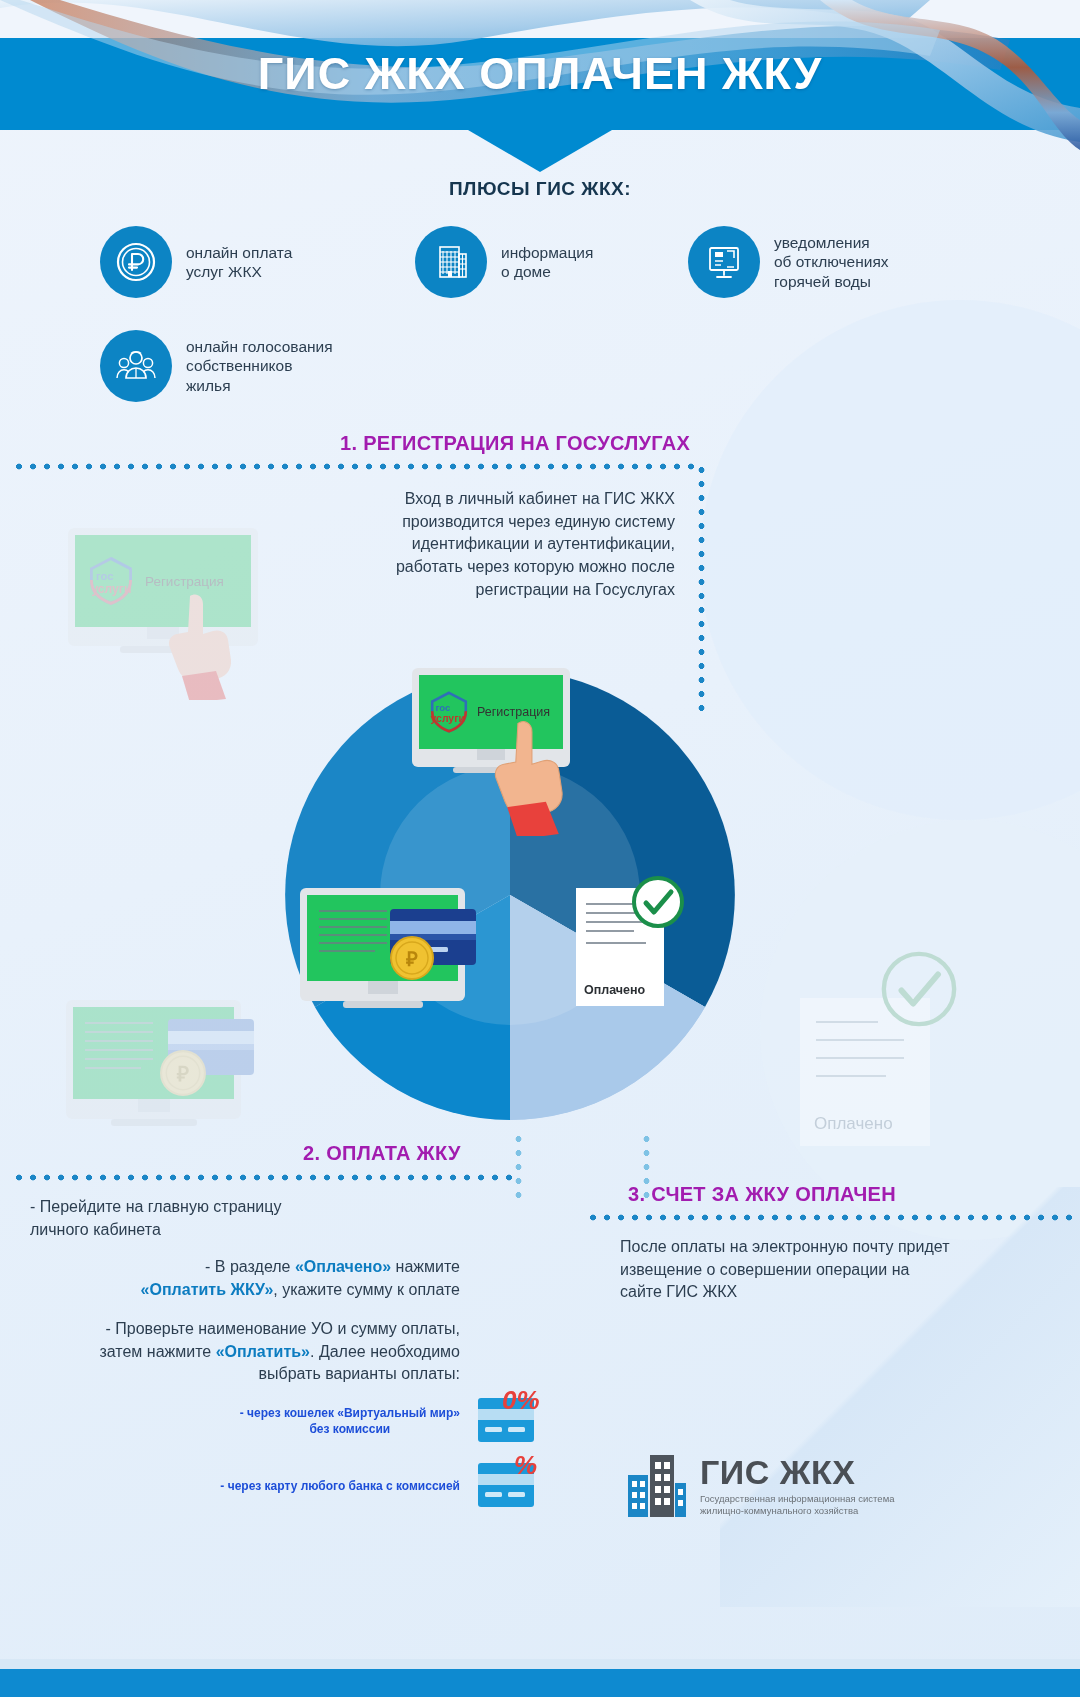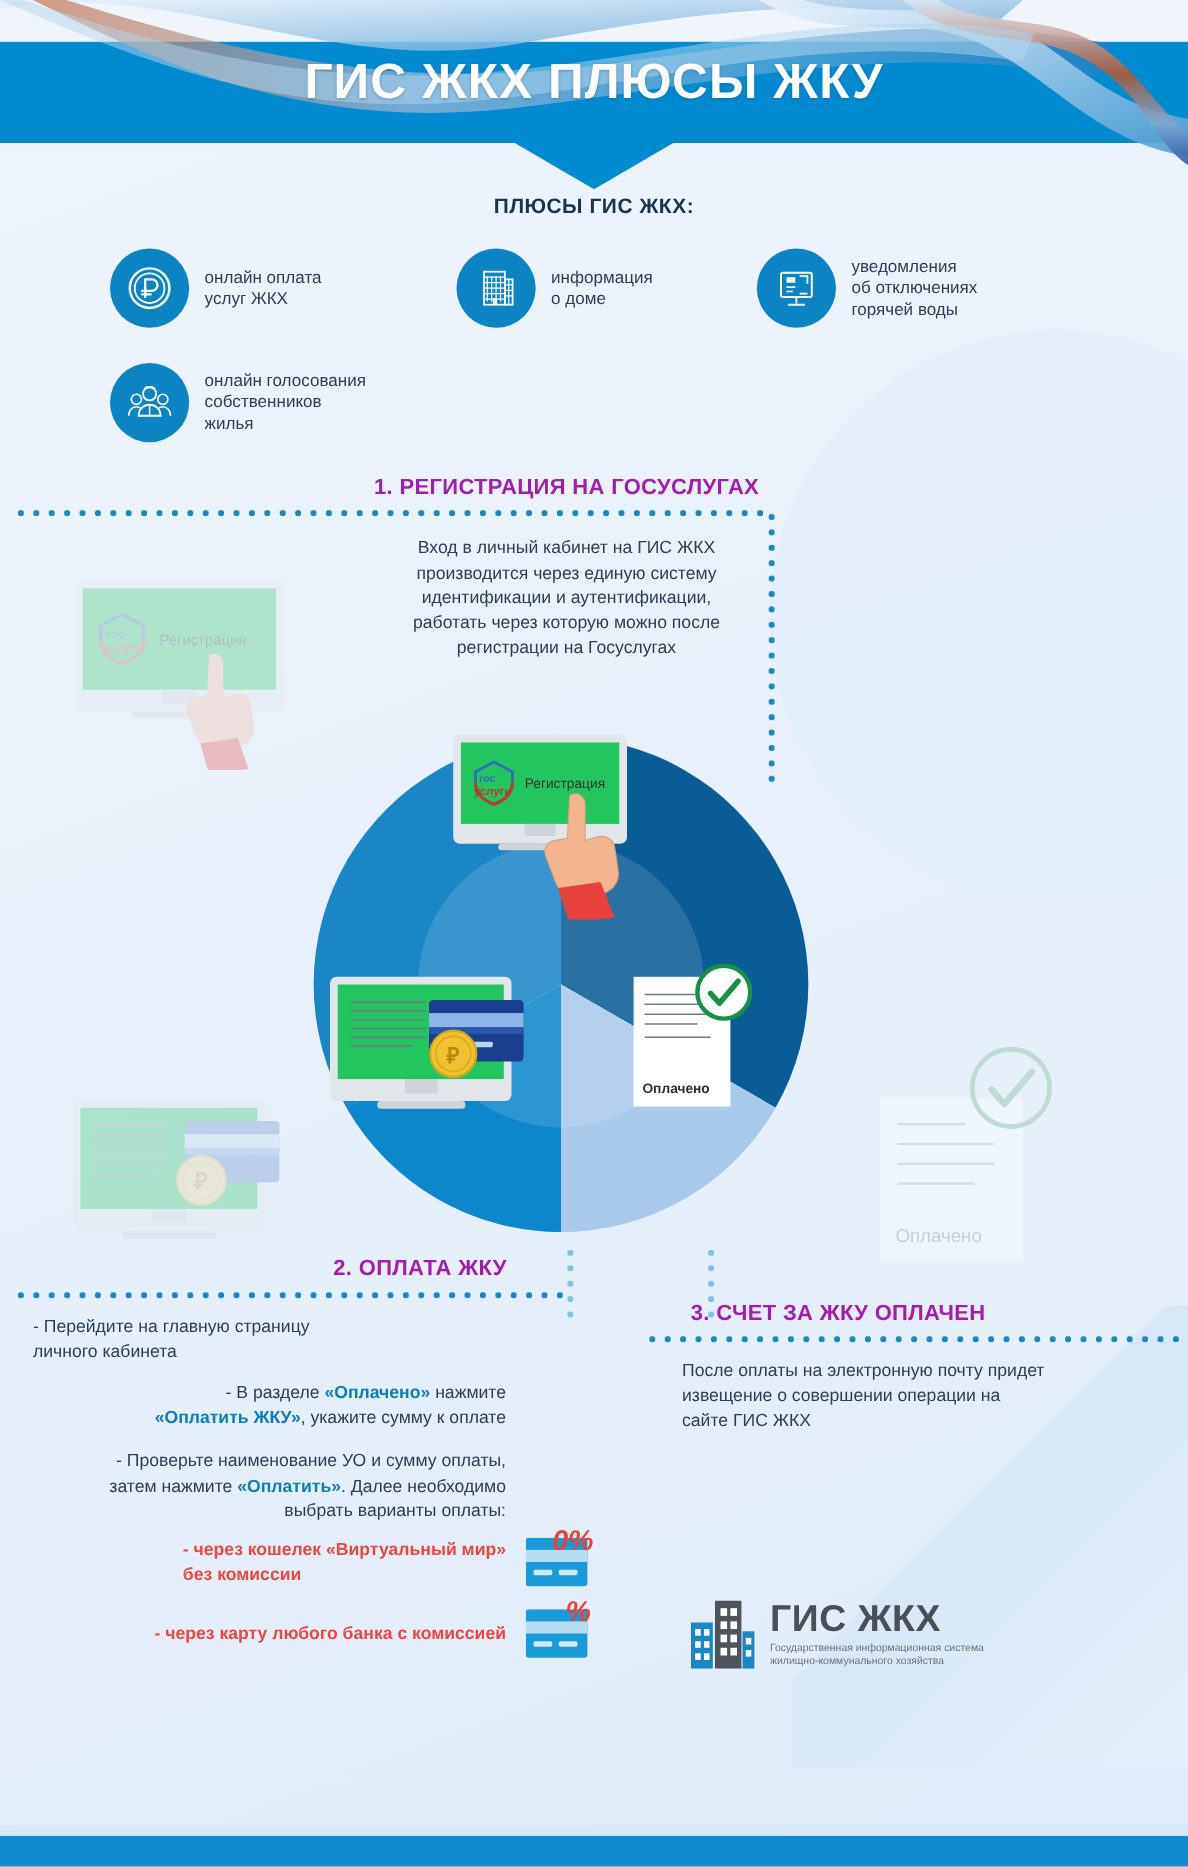--- a/index.html
+++ b/index.html
@@ -56,21 +56,21 @@
   .ghost2{position:absolute;opacity:.45;}
 
   
   .mon-frame{background:#e2e5e9;border-radius:6px;padding:7px;}
   .mon-screen{background:#22c55e;}
   .mon-neck{background:#cfd4da;margin:0 auto;}
   .mon-base{background:#cfd4da;border-radius:3px;margin:0 auto;}
 
   
   .payopt{position:absolute;display:flex;align-items:center;gap:18px;}
-  .payopt .ptxt{font-size:16px;font-weight:bold;color:#ef4444;text-align:left;line-height:1.35;}
+  .payopt .ptxt{font-size:12px;font-weight:bold;color:#1d4ed8;text-align:center;line-height:1.35;}
 
   
   .logo-wrap{position:absolute;left:628px;top:1455px;display:flex;align-items:center;gap:14px;}
   .logo-name{font-size:34px;font-weight:bold;color:#4a4f55;letter-spacing:.5px;line-height:1;}
   .logo-sub{font-size:9.5px;color:#6c7278;line-height:1.28;margin-top:4px;}
   .footer-band{position:absolute;left:0;bottom:0;width:1080px;height:28px;background:#0e8ad0;}
   .footer-band2{position:absolute;left:0;bottom:28px;width:1080px;height:10px;background:#d8e8f6;}
 </style>
 </head>
 <body>
@@ -102,21 +102,21 @@
         <stop offset="75%" stop-color="#7fa9d4"></stop>
           <stop offset="100%" stop-color="#24519b"></stop>
       </linearGradient>
     </defs>
     <path d="M0,8 C160,-20 300,70 470,40 C640,10 760,-8 900,26 L930,0 L0,0 Z" fill="url(#rb2)" opacity=".85"></path>
     <path d="M30,0 C150,60 280,120 470,98 C660,76 800,36 1000,70 L1010,40 C830,6 700,42 520,62 C340,82 190,40 60,0 Z" fill="url(#rb1)" opacity=".7"></path>
     <path d="M690,0 C760,44 830,6 900,44 C960,76 1000,130 1080,142 L1080,108 C1010,96 980,58 930,28 C880,-2 790,18 730,0 Z" fill="url(#rb2)" opacity=".9"></path>
     <path d="M820,0 C880,50 940,20 1000,62 C1040,90 1052,132 1080,150 L1080,120 C1056,104 1040,72 1006,46 C960,10 900,28 852,0 Z" fill="url(#rb3)" opacity=".85"></path>
     <path d="M0,0 C120,52 250,108 430,92 C610,76 740,26 930,56 L940,30 C760,2 620,52 440,66 C260,80 130,34 20,0 Z" fill="#b4d6ee" opacity=".5"></path>
   </svg>
-  <div class="hdr-title">ГИС ЖКХ ПЛЮСЫ ЖКУ</div>
+  <div class="hdr-title">ГИС ЖКХ ОПЛАЧЕН ЖКУ</div>
 </div>
 
 <div class="benefits-title">ПЛЮСЫ ГИС ЖКХ:</div>
 
 <div class="benefit b1p">
   <div class="bcircle">
     <svg width="42" height="42" viewBox="0 0 42 42">
       <circle cx="21" cy="21" r="18" fill="none" stroke="#fff" stroke-width="2.2"></circle>
       <circle cx="21" cy="21" r="13.5" fill="none" stroke="#fff" stroke-width="1.6"></circle>
       <path d="M17 13 h6 a5.2 5.2 0 0 1 0 10.4 h-6 M17 13 v16 M14 23.4 h8 M14 26.6 h8" fill="none" stroke="#fff" stroke-width="2.1" stroke-linecap="round"></path>
@@ -179,21 +179,21 @@
       <path d="M23 25 v10" stroke="#fff" stroke-width="1.3"></path>
       <path d="M18 10.5 c2-2.5 8-2.5 10 0" fill="none" stroke="#fff" stroke-width="1.5"></path>
     </svg>
   </div>
   <div class="blabel">онлайн голосования<br>собственников<br>жилья</div>
 </div>
 
 <div class="step-head" style="left:340px;top:432px;">1. РЕГИСТРАЦИЯ НА ГОСУСЛУГАХ</div>
 <div class="dotted-h" style="left:12px;top:463px;width:690px;"></div>
 <div class="dotted-v" style="left:698px;top:463px;height:250px;"></div>
-<div class="step-text" style="left:355px;top:488px;width:320px;text-align:center;">Вход в личный кабинет на ГИС ЖКХ производится через единую систему идентификации и аутентификации, работать через которую можно после регистрации на Госуслугах</div>
+<div class="step-text" style="left:355px;top:488px;width:320px;text-align:right;">Вход в личный кабинет на ГИС ЖКХ производится через единую систему идентификации и аутентификации, работать через которую можно после регистрации на Госуслугах</div>
 
 <div class="ghost" style="left:68px;top:528px;">
   <div class="mon-frame" style="width:190px;">
     <div class="mon-screen" style="height:92px;display:flex;align-items:center;gap:6px;padding:0 8px;">
       <svg width="56" height="56" viewBox="0 0 60 60">
         <path d="M30 6 L51 17 v12 c0 14-10 21-21 25 C19 50 9 43 9 29 V17 Z" fill="none" stroke="#3f6fb5" stroke-width="3"></path>
         <path d="M30 6 L51 17" stroke="#2f6fb8" stroke-width="3" fill="none"></path>
         <path d="M9 29 c0 14 10 21 21 25 c11-4 21-11 21-25" fill="none" stroke="#c4555c" stroke-width="3"></path>
         <text x="14" y="29" font-size="12" font-weight="bold" fill="#3f6fb5" font-family="Liberation Sans, sans-serif">гос</text>
         <text x="9" y="43" font-size="13" font-weight="bold" fill="#c4555c" font-family="Liberation Sans, sans-serif">услуги</text>

